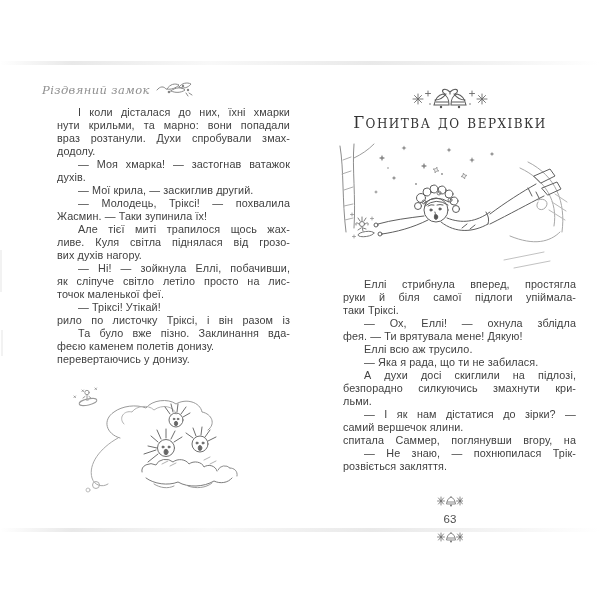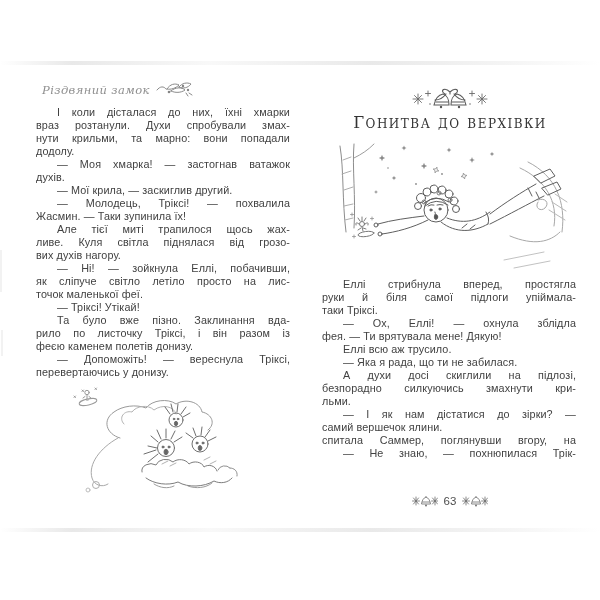--- a/index.html
+++ b/index.html
@@ -17,35 +17,35 @@
   .page-left{left:36px;}
   .page-right{left:322px;}
 
   .running-header{position:absolute;top:1px;left:6px;display:flex;align-items:flex-end;gap:5px;color:#8f8f8f;}
   .running-header .script{font-family:"DejaVu Serif",serif;font-style:italic;font-size:11.5px;letter-spacing:.4px;}
 
   .body-text{position:absolute;left:0;width:254px;font-size:10.8px;line-height:13px;
              color:#414141;letter-spacing:.1px;}
   .page-left .body-text{top:26px;}
   .page-right .body-text{top:198px;}
-  .line{text-align:justify;text-align-last:justify;height:13px;overflow:hidden;}
+  .line{text-align:justify;text-align-last:justify;height:13px;overflow:hidden;margin-left:21px;}
   .line.last{text-align-last:left;}
   .line.first{text-indent:21px;}
 
   .chapter-ornament{position:absolute;top:6px;left:50%;transform:translateX(-50%);}
   .chapter-title{position:absolute;top:33px;width:100%;text-align:center;
     font-family:"DejaVu Serif",serif;font-variant:small-caps;font-size:16.5px;
     letter-spacing:1.5px;color:#343434;}
 
   .illus{position:absolute;}
   .illus-left{top:306px;left:22px;}
   .illus-right{top:60px;left:2px;}
 
   .footer{position:absolute;top:415px;width:100%;display:flex;justify-content:center;
-          align-items:center;gap:6px;color:#4d4d4d;font-size:11.5px;}
+          align-items:center;gap:6px;color:#4d4d4d;font-size:11.5px;flex-direction:column;}
 </style>
 </head>
 <body>
 
 <div class="canvas">
   <div class="scan-band band-top"></div>
   <div class="scan-band band-bottom"></div>
   <div class="smudge" style="left:0;top:250px;width:2px;height:42px;"></div>
   <div class="smudge" style="left:1px;top:330px;width:2px;height:26px;"></div>
 
@@ -63,39 +63,38 @@
         <g fill="#858585">
             <circle cx="14" cy="11" r="1.3"></circle>
             <circle cx="28" cy="5" r="1.2"></circle>
             <circle cx="33" cy="9" r="1.2"></circle>
           </g>
       </svg>
     </div>
 
     <div class="body-text">
       <div class="line first">І коли дісталася до них, їхні хмарки</div>
+      <div class="line">нути крильми, та марно: вони попадали</div>
       <div class="line">враз розтанули. Духи спробували змах-</div>
-      <div class="line">нути крильми, та марно: вони попадали</div>
       <div class="line last">додолу.</div>
       <div class="line first">— Моя хмарка! — застогнав ватажок</div>
       <div class="line last">духів.</div>
       <div class="line first last">— Мої крила, — заскиглив другий.</div>
       <div class="line first">— Молодець, Тріксі! — похвалила</div>
       <div class="line last">Жасмин. — Таки зупинила їх!</div>
       <div class="line first">Але тієї миті трапилося щось жах-</div>
       <div class="line">ливе. Куля світла піднялася від грозо-</div>
       <div class="line last">вих духів нагору.</div>
       <div class="line first">— Ні! — зойкнула Еллі, побачивши,</div>
       <div class="line">як сліпуче світло летіло просто на лис-</div>
       <div class="line last">точок маленької феї.</div>
       <div class="line first last">— Тріксі! Утікай!</div>
+      <div class="line">рило по листочку Тріксі, і він разом із</div>
       <div class="line first">Та було вже пізно. Заклинання вда-</div>
-      <div class="line">рило по листочку Тріксі, і він разом із</div>
       <div class="line last">феєю каменем полетів донизу.</div>
-      <div class="line first">— Допоможіть! — вереснула Тріксі,</div>
       <div class="line last">перевертаючись у донизу.</div>
     </div>
 
     <svg class="illus illus-left" width="185" height="118" viewBox="0 0 185 118">
       <g fill="none" stroke="#9a9a9a" stroke-width="1" stroke-linecap="round">
         <ellipse cx="30" cy="16" rx="9" ry="3" transform="rotate(-12 30 16)"></ellipse>
         <circle cx="29" cy="6.5" r="2.2"></circle>
         <path d="M29 9 L29 13 M27 10.5 L25 12 M31 10.5 L33 12 M27.5 13.5 C28.5 14.5 30 14.5 31 13.5"></path>
         <path d="M24 4 l1.5 1.5 M25.5 4 l-1.5 1.5 M37 2 l1.5 1.5 M38.5 2 l-1.5 1.5 M16 10 l1.5 1.5 M17.5 10 l-1.5 1.5"></path>
         <path d="M62 52 C48 48 44 34 56 26 C64 20 78 18 88 22 C94 14 110 12 118 18 C128 12 142 16 144 26 C154 28 158 38 150 44"></path>
@@ -233,20 +232,21 @@
       <div class="line last">фея. — Ти врятувала мене! Дякую!</div>
       <div class="line first last">Еллі всю аж трусило.</div>
       <div class="line first last">— Яка я рада, що ти не забилася.</div>
       <div class="line first">А духи досі скиглили на підлозі,</div>
       <div class="line">безпорадно силкуючись змахнути кри-</div>
       <div class="line last">льми.</div>
       <div class="line first">— І як нам дістатися до зірки? —</div>
       <div class="line last">самий вершечок ялини.</div>
       <div class="line">спитала Саммер, поглянувши вгору, на</div>
       <div class="line first">— Не знаю, — похнюпилася Трік-</div>
+      <div class="line last">розвіється закляття.</div>
     </div>
 
     <div class="footer">
       <svg width="26" height="12" viewBox="0 0 26 12">
         <g fill="none" stroke="#6a6a6a" stroke-width=".8" stroke-linecap="round">
           <path d="M4 2 v8 M0.5 6 h7 M1.5 3 l5 6 M6.5 3 l-5 6"></path>
           <path d="M14 2 C11 3 10 6 9.5 9 L18.5 9 C18 6 17 3 14 2 Z M10.5 7 h7"></path>
           <path d="M23 2 v8 M19.5 6 h7 M20.5 3 l5 6 M25.5 3 l-5 6"></path>
         </g>
         <circle cx="14" cy="10.5" r=".9" fill="#666"></circle>

